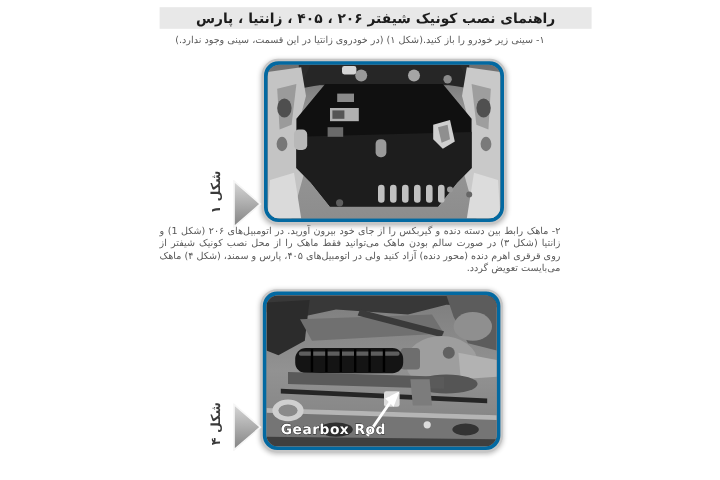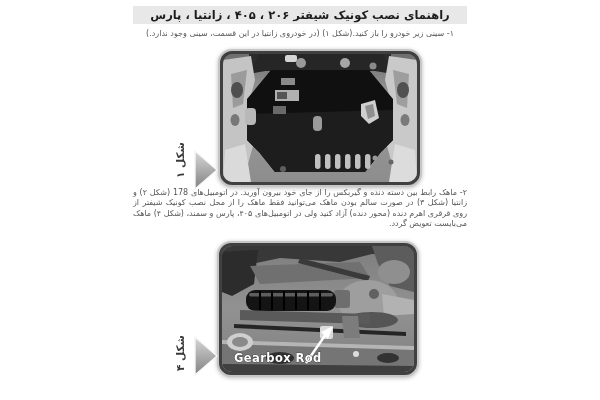--- a/index.html
+++ b/index.html
@@ -1,33 +1,33 @@
 <!DOCTYPE html>
 <html><head>
 <meta charset="utf-8">
 <style>
   * { margin:0; padding:0; box-sizing:border-box; }
   html,body { background:#ffffff; }
   body { font-family:"DejaVu Sans", sans-serif; }
   .page { position:relative; width:600px; height:400px; background:#ffffff; overflow:hidden; }
 
   .title-bar {
-    position:absolute; left:133px; top:6px; width:334px; height:18px;
+    position:absolute; left:133px; top:6px; width:360px; height:18px;
     background:#e8e8e8; color:#1c1c1c; font-weight:bold;
     font-size:11.5px; line-height:18px; text-align:center; direction:rtl;
   }
   .step {
     position:absolute; left:133px; width:334px; direction:rtl;
     color:#565656; font-size:8px;
   }
   .step-1 { top:29px; text-align:center; }
   .step-2 { top:188px; line-height:10.4px; text-align:justify; }
 
   .figure-frame {
-    position:absolute; background:#404040;
+    position:absolute; background:#0369a1;
     border:2px solid #c6c6c6; border-radius:14px; padding:3px;
     box-shadow:0 1px 4px rgba(0,0,0,0.28);
   }
   .figure-1 { left:218px; top:49px;  width:204px; height:138px; }
   .figure-4 { left:217px; top:241px; width:202px; height:136px; }
   .photo { width:100%; height:100%; border-radius:10px; overflow:hidden; background:#8f8f8f; }
   .photo svg { display:block; width:100%; height:100%; }
   .photo text { font-family:"DejaVu Sans", sans-serif; }
 
   .fig-label {
@@ -115,21 +115,21 @@
   <svg class="pointer pointer-1" viewBox="0 0 24 40">
     <defs>
       <linearGradient id="ptr1" x1="0" y1="0" x2="0" y2="1">
         <stop offset="0" stop-color="#d7d7d7"></stop>
         <stop offset="1" stop-color="#828282"></stop>
       </linearGradient>
     </defs>
     <polygon points="1,1 23,20 1,39" fill="url(#ptr1)" stroke="#f6f6f6" stroke-width="1.4"></polygon>
   </svg>
 
-  <div class="step step-2" lang="fa" dir="rtl">۲- ماهک رابط بین دسته دنده و گیربکس را از جای خود بیرون آورید. در اتومبیل‌های 178 (شکل ۲) و زانتیا (شکل ۳) در صورت سالم بودن ماهک می‌توانید فقط ماهک را از محل نصب کونیک شیفتر از روی قرقری اهرم دنده (محور دنده) آزاد کنید ولی در اتومبیل‌های ۴۰۵، پارس و سمند، (شکل ۴) ماهک می‌بایست تعویض گردد.</div>
+  <div class="step step-2" lang="fa" dir="rtl">۲- ماهک رابط بین دسته دنده و گیربکس را از جای خود بیرون آورید. در اتومبیل‌های ۲۰۶ (شکل 1) و زانتیا (شکل ۳) در صورت سالم بودن ماهک می‌توانید فقط ماهک را از محل نصب کونیک شیفتر از روی قرقری اهرم دنده (محور دنده) آزاد کنید ولی در اتومبیل‌های ۴۰۵، پارس و سمند، (شکل ۴) ماهک می‌بایست تعویض گردد.</div>
 
   <div class="figure-frame figure-4">
     <div class="photo">
       <svg viewBox="0 0 192 126" preserveAspectRatio="none">
         <defs>
           <linearGradient id="f4bg" x1="0" y1="0" x2="0" y2="1">
             <stop offset="0" stop-color="#7d7d7d"></stop>
             <stop offset="0.5" stop-color="#929292"></stop>
             <stop offset="1" stop-color="#7f7f7f"></stop>
           </linearGradient>

